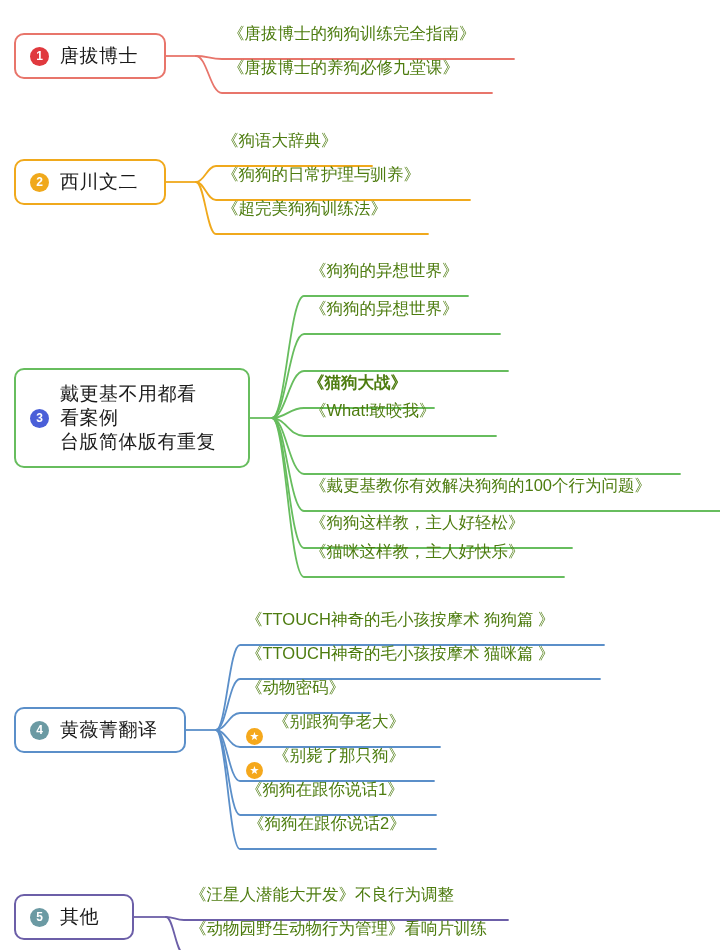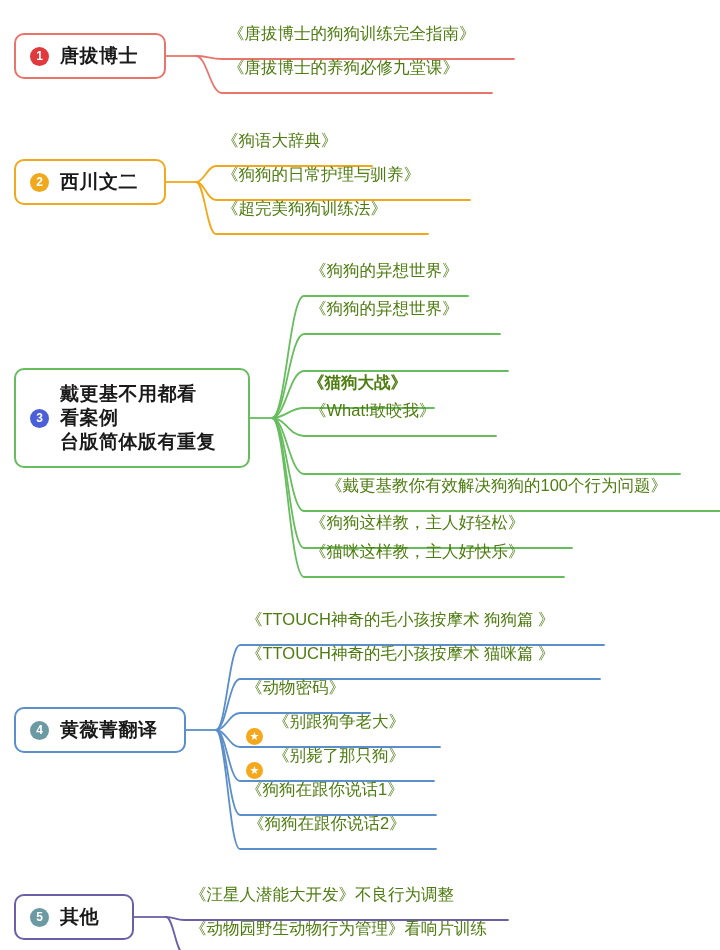--- a/index.html
+++ b/index.html
@@ -16,21 +16,21 @@
     background:#ffffff;border:2px solid #cccccc;border-radius:10px;
     display:flex;align-items:center;
   }
   .badge{
     flex:0 0 auto;width:19px;height:19px;border-radius:50%;
     color:#ffffff;font-size:12px;font-weight:bold;line-height:19px;
     text-align:center;margin-left:14px;
   }
   .node-label{
     margin-left:11px;margin-right:12px;
-    font-size:19px;font-weight:bold;color:#1a1a1a;letter-spacing:0.5px;
+    font-size:19px;font-weight:normal;color:#1a1a1a;letter-spacing:0.5px;
     white-space:pre-line;line-height:1.26;
   }
 
   .leaf{
     position:absolute;display:flex;align-items:flex-end;
     white-space:nowrap;
   }
   .leaf-text{
     font-size:16.5px;color:#4d7c0f;line-height:1;
     padding-bottom:18px;
@@ -110,21 +110,21 @@
     </div>
     <div class="leaf" style="left: 310px; top: 310px; height: 24px;">
       <span class="leaf-text">《狗狗的异想世界》</span>
     </div>
     <div class="leaf" style="left: 308px; top: 384px; height: 24px; font-weight: bold;">
       <span class="leaf-text">《猫狗大战》</span>
     </div>
     <div class="leaf" style="left: 310px; top: 412px; height: 24px;">
       <span class="leaf-text">《What!敢咬我》</span>
     </div>
-    <div class="leaf" style="left: 326px; top: 487px; height: 24px;">
+    <div class="leaf" style="left: 310px; top: 487px; height: 24px;">
       <span class="leaf-text">《戴更基教你有效解决狗狗的100个行为问题》</span>
     </div>
     <div class="leaf" style="left: 310px; top: 524px; height: 24px;">
       <span class="leaf-text">《狗狗这样教，主人好轻松》</span>
     </div>
     <div class="leaf" style="left: 310px; top: 553px; height: 24px;">
       <span class="leaf-text">《猫咪这样教，主人好快乐》</span>
     </div>
     <div class="node-box" style="left: 14px; top: 707px; width: 172px; height: 46px; border-color: rgb(91, 143, 201);">
       <span class="badge" style="background: rgb(107, 154, 163);">4</span>

